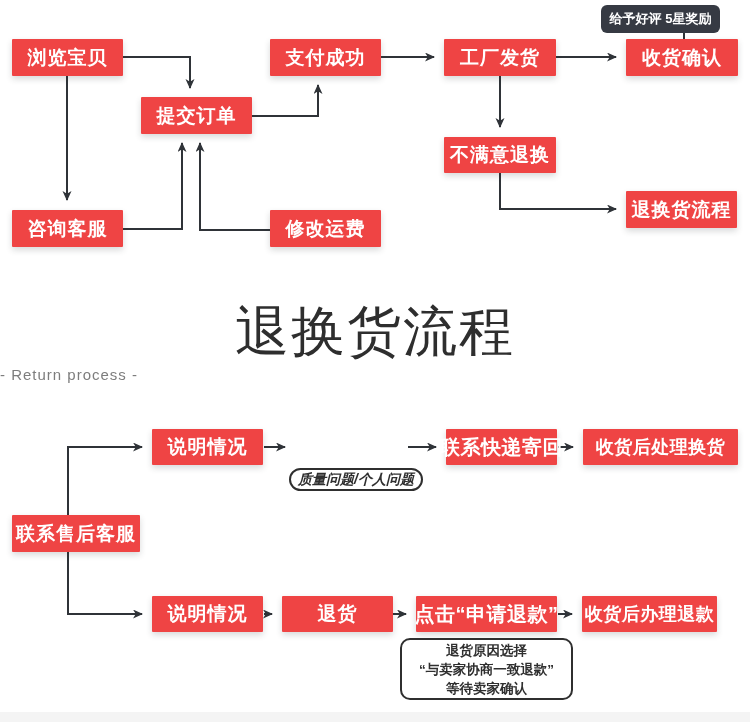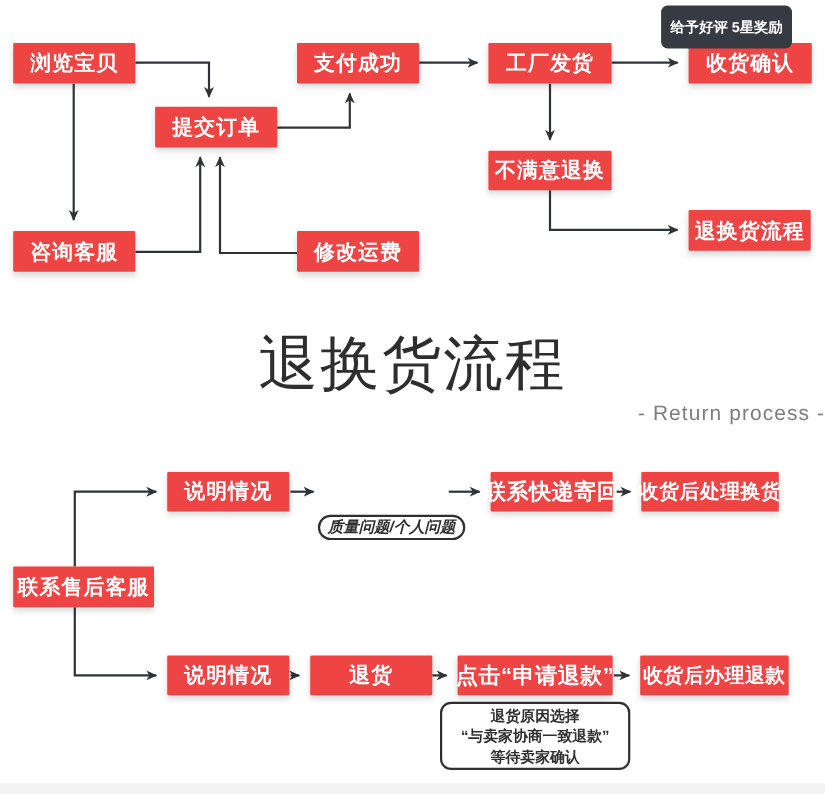--- a/index.html
+++ b/index.html
@@ -33,21 +33,21 @@
     display:flex;flex-direction:column;align-items:center;justify-content:center;
     font-weight:bold;font-size:13.5px;line-height:19px;text-align:center;white-space:nowrap;
   }
   .big-title{
     position:absolute;left:0;width:750px;top:300px;z-index:2;
     text-align:center;font-size:54px;font-weight:300;color:#2e2e2e;
     letter-spacing:2px;line-height:62px;
   }
   .sub-title{
     position:absolute;left:0;width:750px;top:366px;z-index:2;
-    text-align:right;font-size:19px;font-weight:400;color:#7d7d7d;letter-spacing:1px;
+    text-align:left;font-size:15px;font-weight:400;color:#7d7d7d;letter-spacing:1px;
   }
   .footer-strip{
     position:absolute;left:0;top:712px;width:750px;height:10px;
     background:#f4f4f4;z-index:2;
   }
 </style>
 </head>
 <body>
 
 <div class="canvas">
@@ -78,35 +78,35 @@
       <path d="M393 614 H406" marker-end="url(#arrow)"></path>
       <path d="M558 614 H572" marker-end="url(#arrow)"></path>
     </g>
   </svg>
 
   <div class="node" style="left:12px;top:39px;width:111px;height:37px">浏览宝贝</div>
   <div class="node" style="left:141px;top:97px;width:111px;height:37px">提交订单</div>
   <div class="node" style="left:270px;top:39px;width:111px;height:37px">支付成功</div>
   <div class="node" style="left:444px;top:39px;width:112px;height:37px">工厂发货</div>
   <div class="node" style="left:626px;top:39px;width:112px;height:37px">收货确认</div>
-  <div class="badge-dark" style="left:601px;top:5px;width:119px;height:39px">给予好评 5星奖励</div>
+  <div class="badge-dark" style="left:601px;top:5px;width:119px;height:28px">给予好评 5星奖励</div>
   <div class="node" style="left:12px;top:210px;width:111px;height:37px">咨询客服</div>
   <div class="node" style="left:270px;top:210px;width:111px;height:37px">修改运费</div>
   <div class="node" style="left:444px;top:137px;width:112px;height:36px">不满意退换</div>
   <div class="node" style="left:626px;top:191px;width:111px;height:37px">退换货流程</div>
 
   <div class="big-title">退换货流程</div>
   <div class="sub-title">- Return process -</div>
 
   <div class="node" style="left:12px;top:515px;width:128px;height:37px">联系售后客服</div>
 
   <div class="node" style="left:152px;top:429px;width:111px;height:36px">说明情况</div>
   <div class="pill" style="left:289px;top:468px;width:134px;height:23px">质量问题/个人问题</div>
   <div class="node fs17" style="left:446px;top:429px;width:111px;height:36px">联系快递寄回</div>
-  <div class="node fs18" style="left:583px;top:429px;width:125px;height:36px">收货后处理换货</div>
+  <div class="node fs18" style="left:583px;top:429px;width:155px;height:36px">收货后处理换货</div>
 
   <div class="node" style="left:152px;top:596px;width:111px;height:36px">说明情况</div>
   <div class="node" style="left:282px;top:596px;width:111px;height:36px">退货</div>
   <div class="node fs17" style="left:416px;top:596px;width:141px;height:36px">点击“申请退款”</div>
   <div class="node fs18" style="left:582px;top:596px;width:135px;height:36px">收货后办理退款</div>
 
   <div class="note" style="left:400px;top:638px;width:173px;height:62px">
     <div>退货原因选择</div>
     <div>“与卖家协商一致退款”</div>
     <div>等待卖家确认</div>

